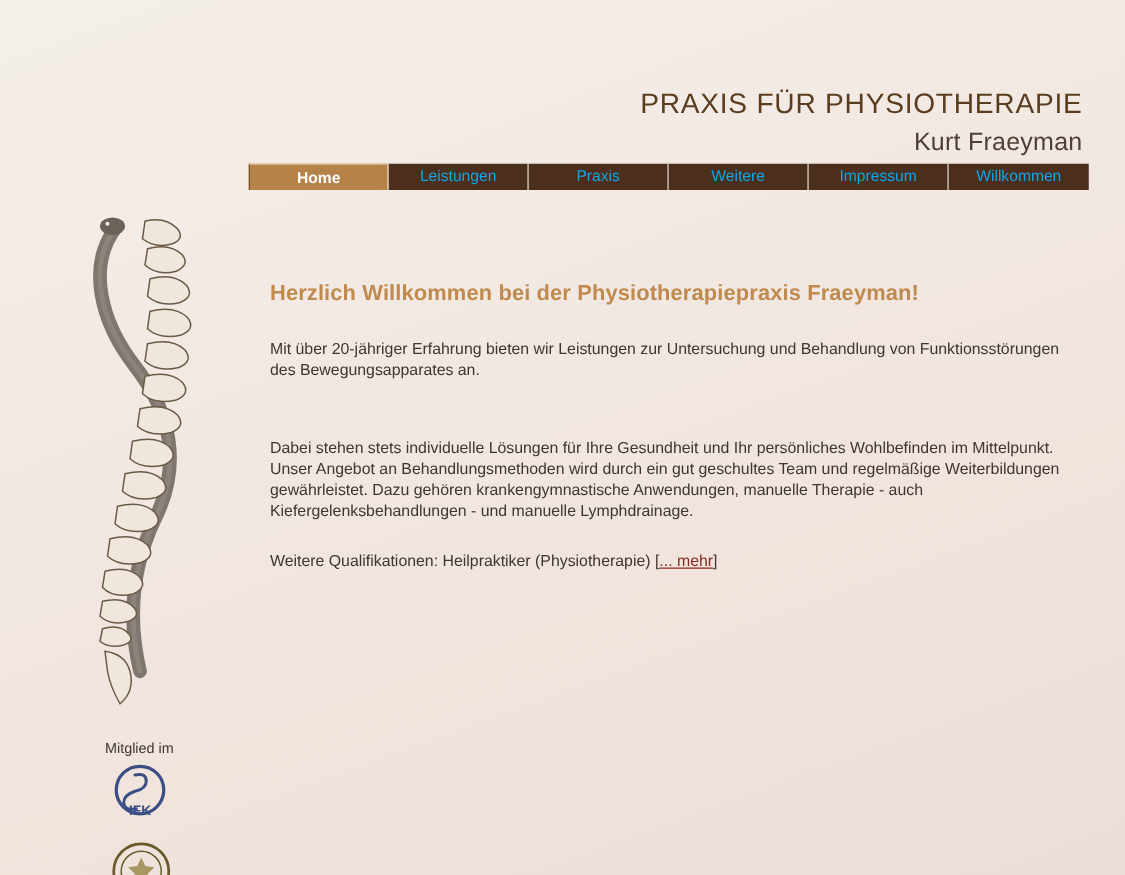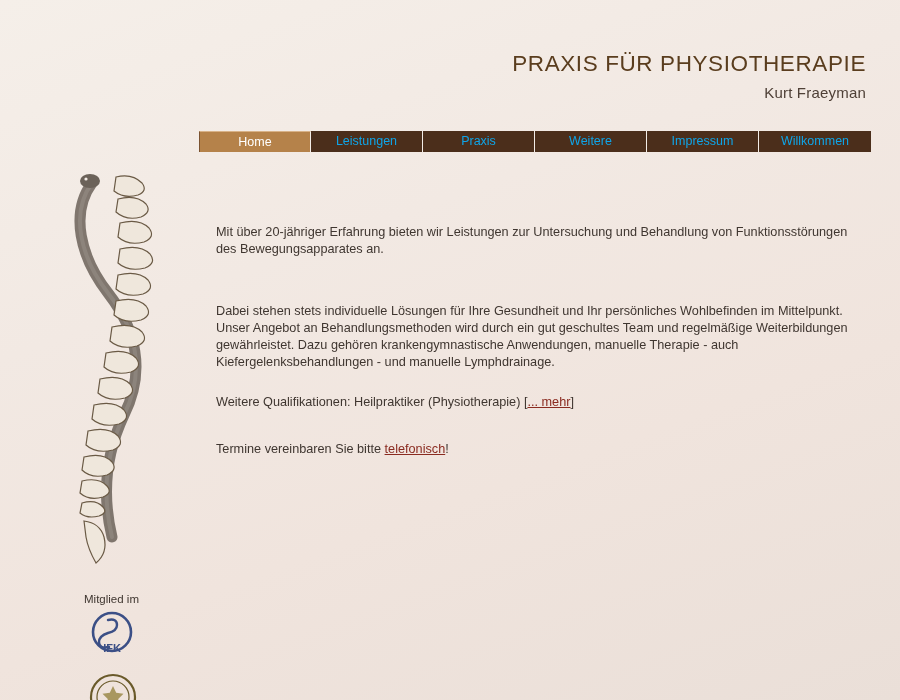--- a/index.html
+++ b/index.html
@@ -31,24 +31,25 @@
     top: 52px;
     text-align: right;
   }
   .header .title {
     font-size: 22.5px;
     letter-spacing: 0.6px;
     color: #5a3d1e;
     font-weight: normal;
     line-height: 1.1;
     white-space: nowrap;
+    margin-top: 19px;
   }
   .header .subtitle {
     margin-top: 7px;
-    font-size: 15px;
+    font-size: 20px;
     color: #4f4037;
     letter-spacing: 0.2px;
   }
 
   
   .navbar {
     position: absolute;
     left: 199px;
     top: 131px;
     display: flex;
@@ -66,20 +67,21 @@
     box-sizing: border-box;
     cursor: pointer;
     user-select: none;
   }
   .navitem:last-child { border-right: none; }
   .navitem.active {
     background: #b5824a;
     color: #ffffff;
     border-left: 1px solid #7a5230;
     border-top: 1px solid #d8b288;
+    font-weight: bold;
   }
 
   
   .spine {
     position: absolute;
     left: 50px;
     top: 165px;
     width: 140px;
     height: 400px;
   }
@@ -177,28 +179,28 @@
       <path d="M38 266 q20 -5 30 5 q7 9 -5 14 q-17 4 -27 -5 z"></path>
       <path d="M34 292 q19 -5 28 5 q6 8 -5 13 q-16 4 -25 -5 z"></path>
       <path d="M32 316 q17 -4 25 5 q6 7 -4 11 q-14 4 -23 -4 z"></path>
       <path d="M32 338 q14 -4 21 4 q5 6 -4 9 q-12 3 -19 -3 z"></path>
     </g>
 
     <path d="M34 356 q16 2 20 16 q4 16 -8 26 q-8 -14 -10 -26 z" fill="#efe7dc" stroke="#6a5a45" stroke-width="1.2"></path>
   </svg>
 
   <div class="content">
+    <h1 class="welcome">Herzlich Willkommen bei der Physiotherapiepraxis Fraeyman!</h1>
 
     <p class="para p1">Mit über 20-jähriger Erfahrung bieten wir Leistungen zur Untersuchung und Behandlung von Funktionsstörungen des Bewegungsapparates an.</p>
 
     <p class="para p2">Dabei stehen stets individuelle Lösungen für Ihre Gesundheit und Ihr persönliches Wohlbefinden im Mittelpunkt. Unser Angebot an Behandlungsmethoden wird durch ein gut geschultes Team und regelmäßige Weiterbildungen gewährleistet. Dazu gehören krankengymnastische Anwendungen, manuelle Therapie - auch Kiefergelenksbehandlungen - und manuelle Lymphdrainage.</p>
 
     <p class="para p3"><span>Weitere Qualifikationen: Heilpraktiker (Physiotherapie) [</span><a href="#">... mehr</a><span>]</span></p>
 
-    <p class="para p4"><span>Termine vereinbaren Sie bitte </span><a href="#">telefonisch</a><span>!</span></p>
   </div>
 
   <div class="membership">Mitglied im</div>
 
   <svg class="logo-ifk" viewBox="0 0 52 52" aria-hidden="true">
     <circle cx="26" cy="24" r="19" fill="none" stroke="#3b4f86" stroke-width="2.6"></circle>
     <path d="M22 12 q9 -2 9 5 q0 6 -9 8 q-9 3 -9 9 q0 7 10 5" fill="none" stroke="#3b4f86" stroke-width="2.4" stroke-linecap="round"></path>
     <text x="26" y="44" text-anchor="middle" font-family="Liberation Sans, sans-serif" font-size="11" font-weight="bold" fill="#3b4f86">IFK</text>
   </svg>
 

